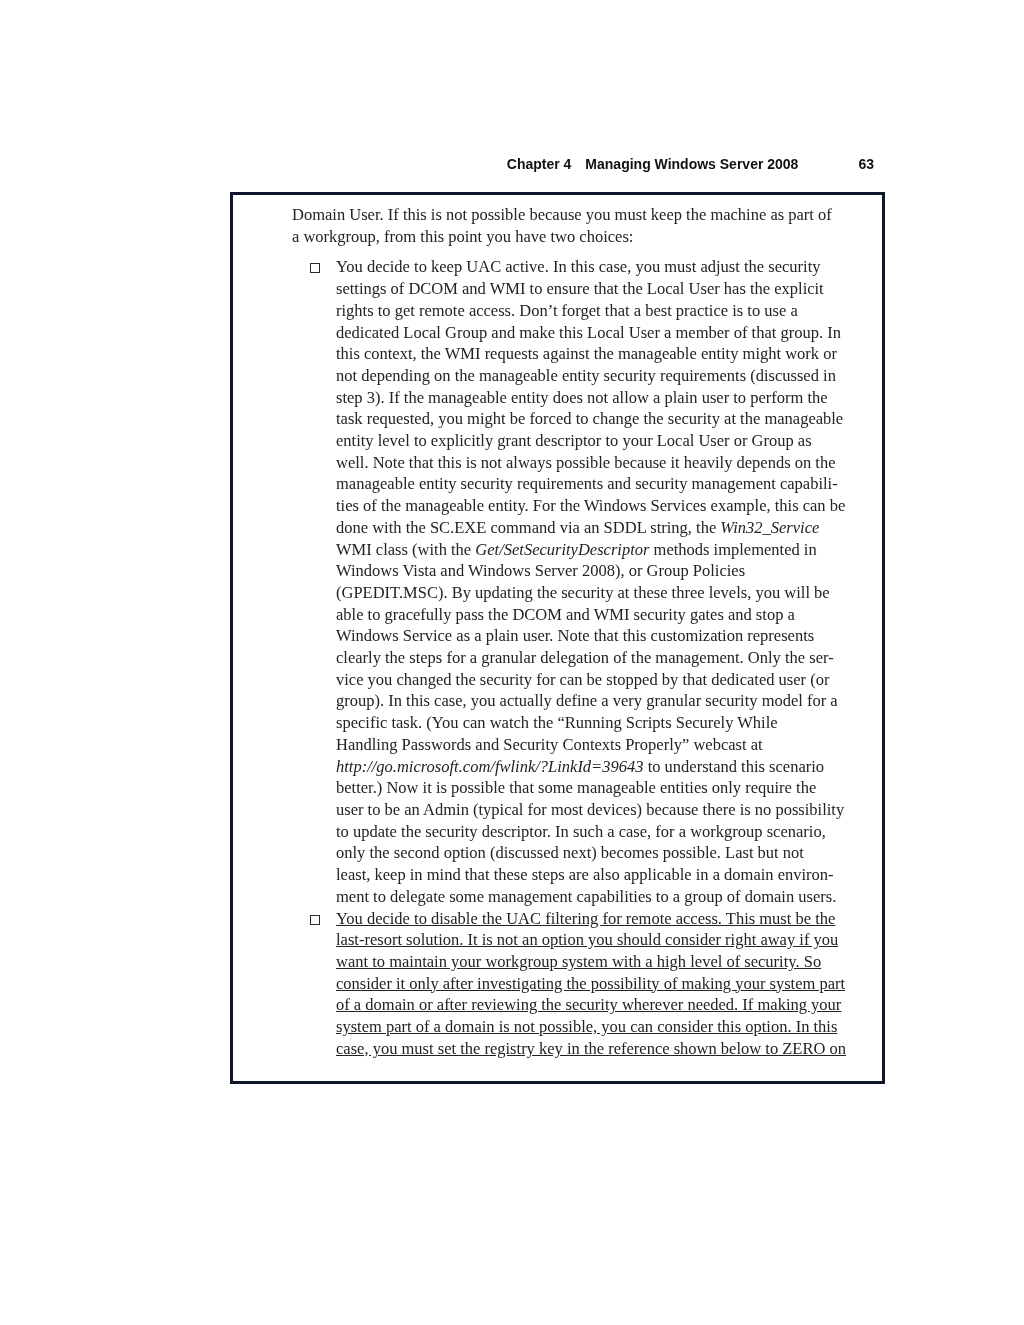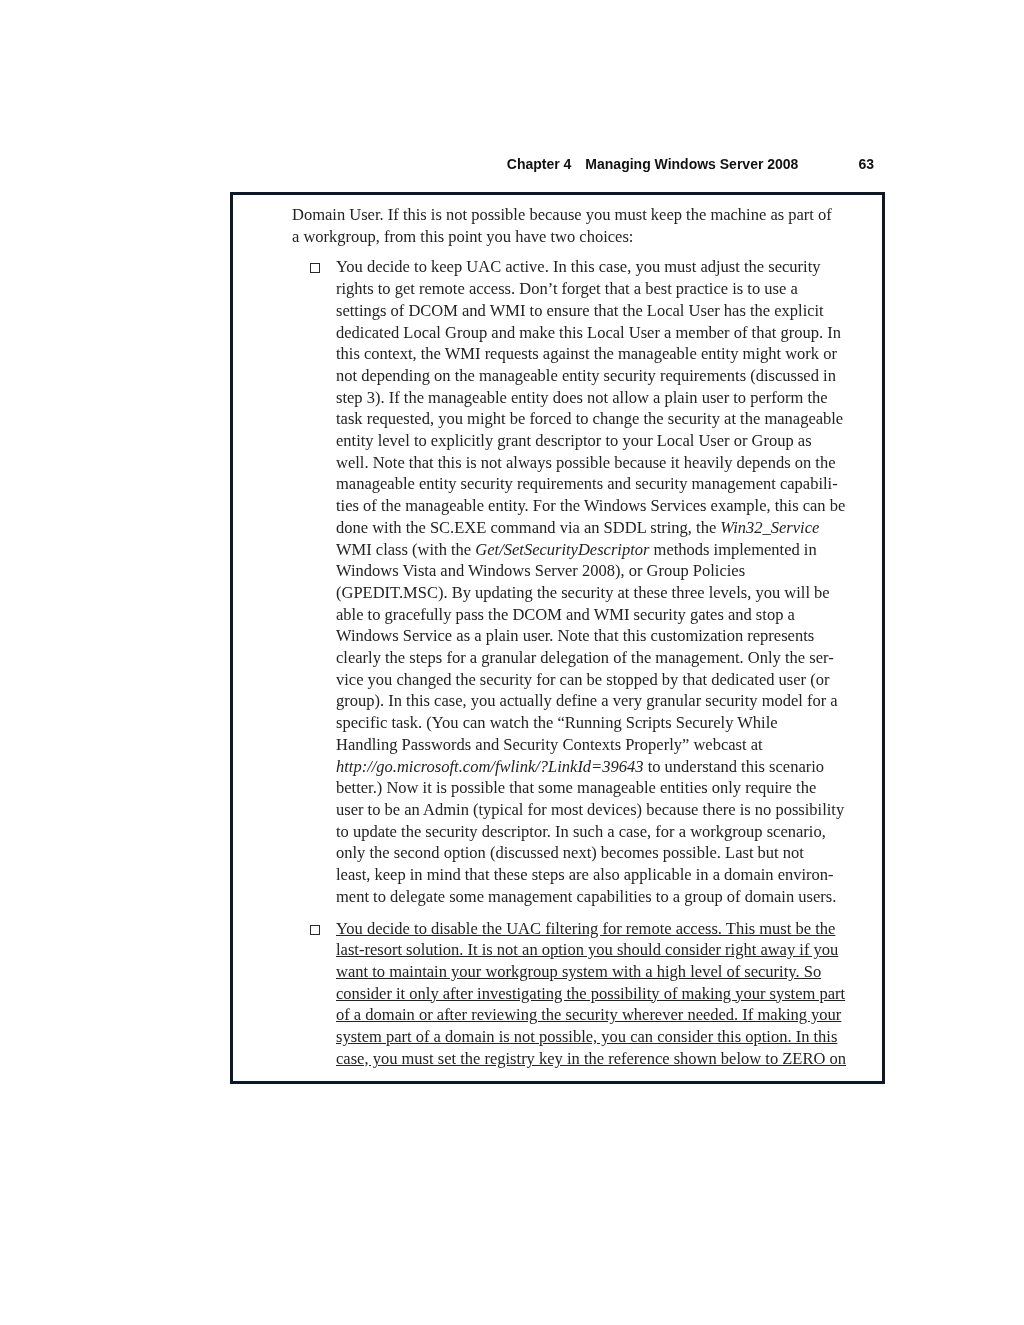--- a/index.html
+++ b/index.html
@@ -45,21 +45,20 @@
     padding: 9px 20px 0 59px;
     font-size: 16.5px;
     line-height: 21.7px;
     color: #232323;
   }
   .line { white-space: nowrap; }
   .intro { margin-bottom: 9px; }
   .bullet {
     display: flex;
     align-items: flex-start;
-    margin-bottom: 10px;
   }
   .bullet:last-child { margin-bottom: 0; text-decoration: underline; }
   .bullet-marker {
     flex: 0 0 auto;
     width: 8px;
     height: 8px;
     border: 1.5px solid #2a2a2a;
     margin: 7px 16px 0 18px;
   }
   .bullet-text { flex: 1 1 auto; }
@@ -77,22 +76,22 @@
 <div class="note-box">
   <div class="note-box-inner">
     <div class="intro">
         <div class="line">Domain User. If this is not possible because you must keep the machine as part of</div>
         <div class="line">a workgroup, from this point you have two choices:</div>
       </div>
     <div class="bullet">
       <span class="bullet-marker"></span>
       <div class="bullet-text">
           <div class="line">You decide to keep UAC active. In this case, you must adjust the security</div>
+          <div class="line">settings of DCOM and WMI to ensure that the Local User has the explicit</div>
           <div class="line">rights to get remote access. Don’t forget that a best practice is to use a</div>
-          <div class="line">settings of DCOM and WMI to ensure that the Local User has the explicit</div>
           <div class="line">dedicated Local Group and make this Local User a member of that group. In</div>
           <div class="line">this context, the WMI requests against the manageable entity might work or</div>
           <div class="line">not depending on the manageable entity security requirements (discussed in</div>
           <div class="line">step 3). If the manageable entity does not allow a plain user to perform the</div>
           <div class="line">task requested, you might be forced to change the security at the manageable</div>
           <div class="line">entity level to explicitly grant descriptor to your Local User or Group as</div>
           <div class="line">well. Note that this is not always possible because it heavily depends on the</div>
           <div class="line">manageable entity security requirements and security management capabili-</div>
           <div class="line">ties of the manageable entity. For the Windows Services example, this can be</div>
           <div class="line">done with the SC.EXE command via an SDDL string, the <i>Win32_Service</i></div>

